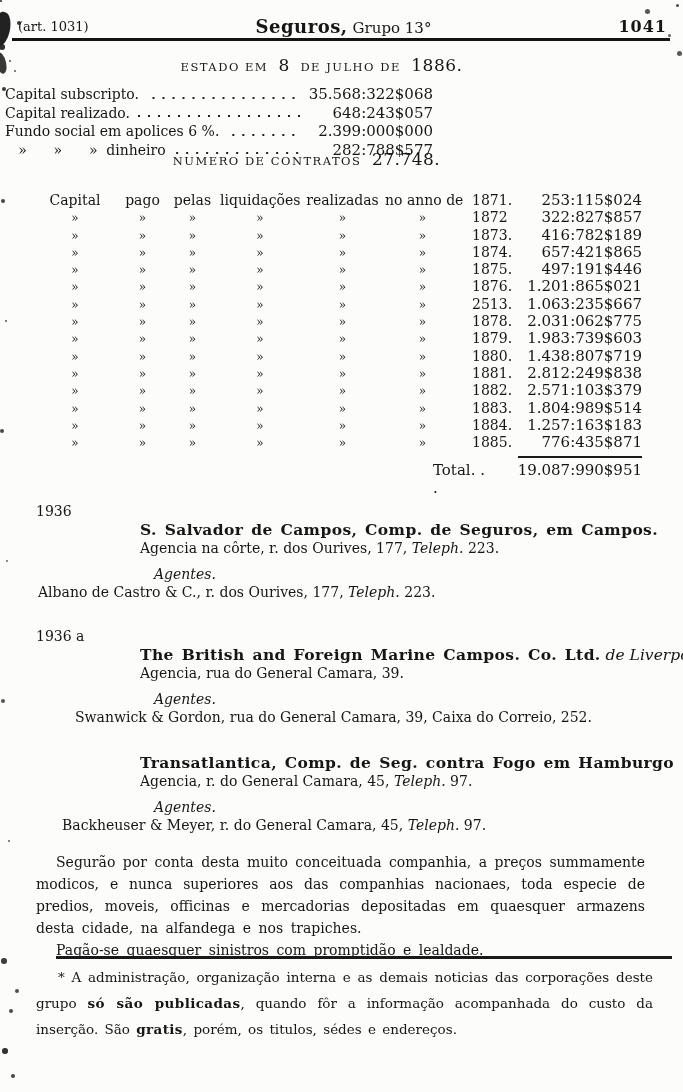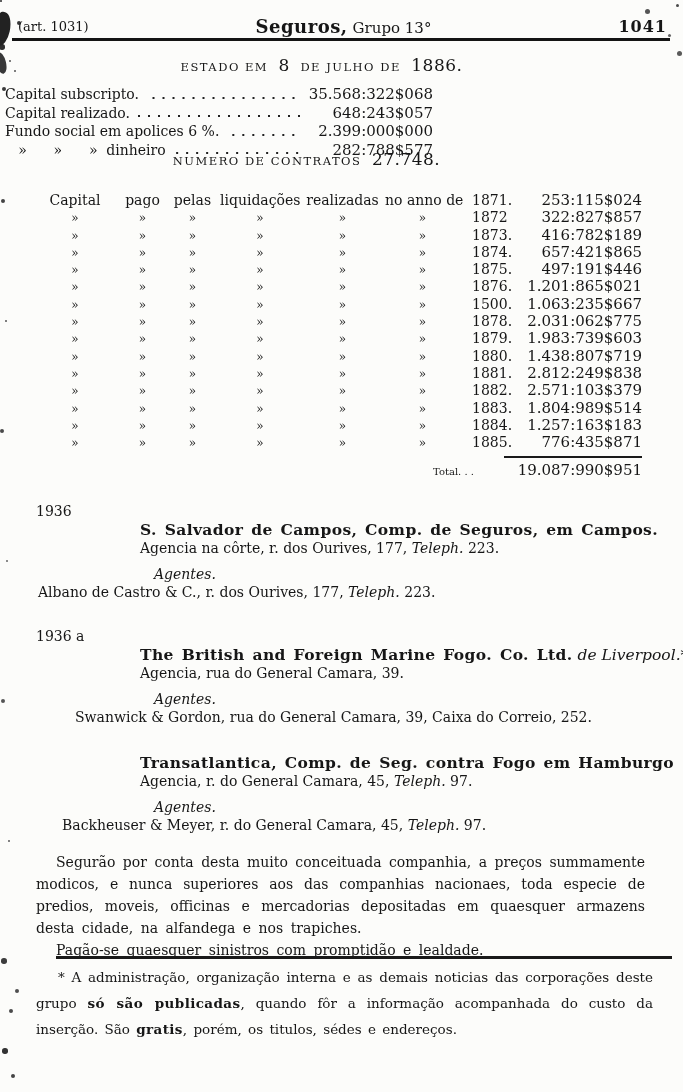--- a/index.html
+++ b/index.html
@@ -40,21 +40,21 @@
 
   
   .contratos { position:absolute; top:191px; left:30px; width:612px; }
   .t-row { display:flex; align-items:baseline; height:17.3px; }
   .c { display:inline-block; text-align:center; white-space:nowrap; }
   .c1{width:90px;} .c2{width:45px;} .c3{width:55px;} .c4{width:80px;} .c5{width:85px;} .c6{width:75px;}
   .cyear { width:62px; text-align:left; padding-left:12px; }
   .camt  { flex:1; text-align:right; font-size:15px; }
   .ditto { font-size:12px; color:#222; }
   .total-row { display:flex; align-items:baseline; margin-top:6px; }
-  .total-label { margin-left:403px; font-size:10px;text-align:center; }
+  .total-label { margin-left:403px; font-size:15px; }
   .total-amt { flex:1; text-align:right; font-size:15px; border-top:2px solid #1a1a1a; padding-top:3px; margin-left:30px; }
 
   
   .entry { position:absolute; left:36px; right:30px; }
   .e1{ top:503px; } .e2{ top:628px; } .e3{ top:753px; }
   .entry-number { height:17px; font-size:14px; }
   .entry-name { margin-left:104px; height:20px; font-weight:bold; font-size:15.5px; letter-spacing:.4px; word-spacing:2px; white-space:nowrap; }
   .entry-name .name-suffix { font-weight:normal; font-style:italic; letter-spacing:0; word-spacing:0; }
   .entry-agency { margin-left:104px; height:19px; }
   .entry-agents-label { margin-left:118px; margin-top:7px; height:18px; font-style:italic; }
@@ -212,21 +212,21 @@
           <span class="c camt">1.201:865$021</span>
         </div>
 
         <div class="t-row">
           <span class="c c1 ditto">»</span>
           <span class="c c2 ditto">»</span>
           <span class="c c3 ditto">»</span>
           <span class="c c4 ditto">»</span>
           <span class="c c5 ditto">»</span>
           <span class="c c6 ditto">»</span>
-          <span class="c cyear">1500.</span>
+          <span class="c cyear">2513.</span>
           <span class="c camt">1.063:235$667</span>
         </div>
 
         <div class="t-row">
           <span class="c c1 ditto">»</span>
           <span class="c c2 ditto">»</span>
           <span class="c c3 ditto">»</span>
           <span class="c c4 ditto">»</span>
           <span class="c c5 ditto">»</span>
           <span class="c c6 ditto">»</span>
@@ -327,21 +327,21 @@
     </div>
     <div class="entry-agents-label">Agentes.</div>
     <div class="entry-agent">
       <span>Albano de Castro &amp; C., r. dos Ourives, 177, </span><span class="it">Teleph.</span><span> 223.</span>
     </div>
   </div>
 
   <div class="entry e2">
     <div class="entry-number">1936 a</div>
     <div class="entry-name">
-      <span>The British and Foreign Marine Fogo. Co. Ltd.</span><span class="name-suffix"> de Liverpool.*</span>
+      <span>The British and Foreign Marine Campos. Co. Ltd.</span><span class="name-suffix"> de Liverpool.*</span>
     </div>
     <div class="entry-agency">
       <span>Agencia, rua do General Camara, 39.</span><span class="it"></span><span></span>
     </div>
     <div class="entry-agents-label">Agentes.</div>
     <div class="entry-agent">
       <span>Swanwick &amp; Gordon, rua do General Camara, 39, Caixa do Correio, 252.</span><span class="it"></span><span></span>
     </div>
   </div>
 

